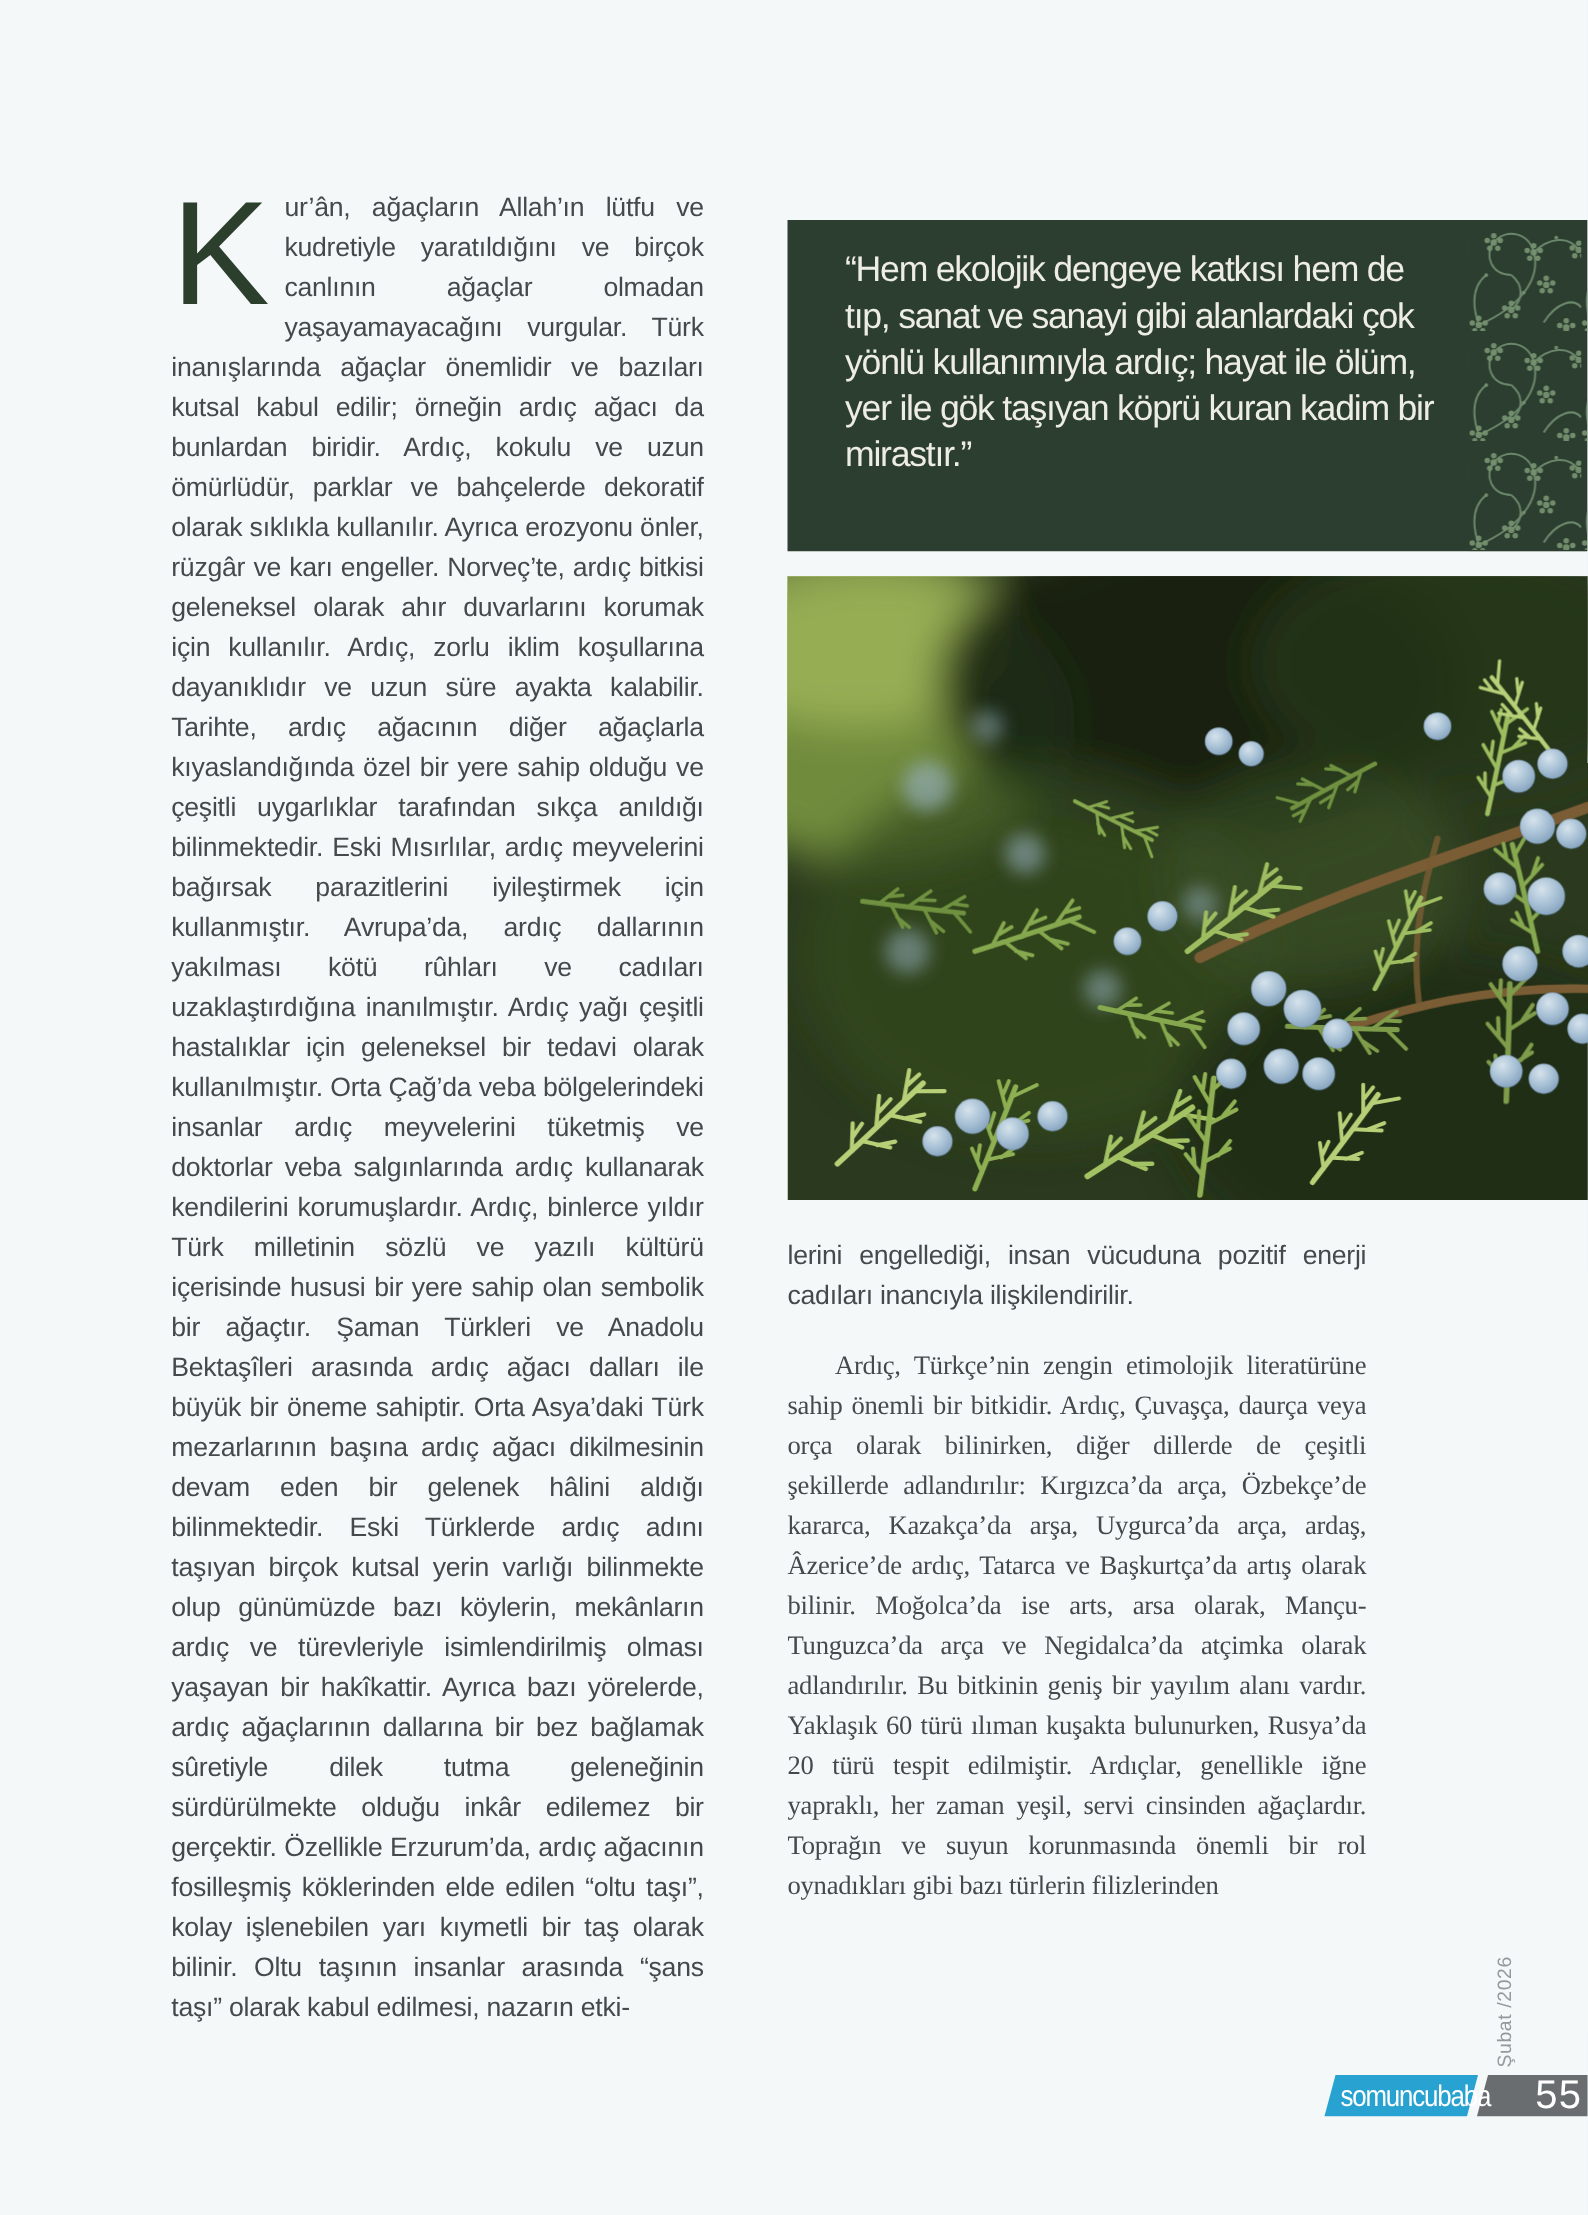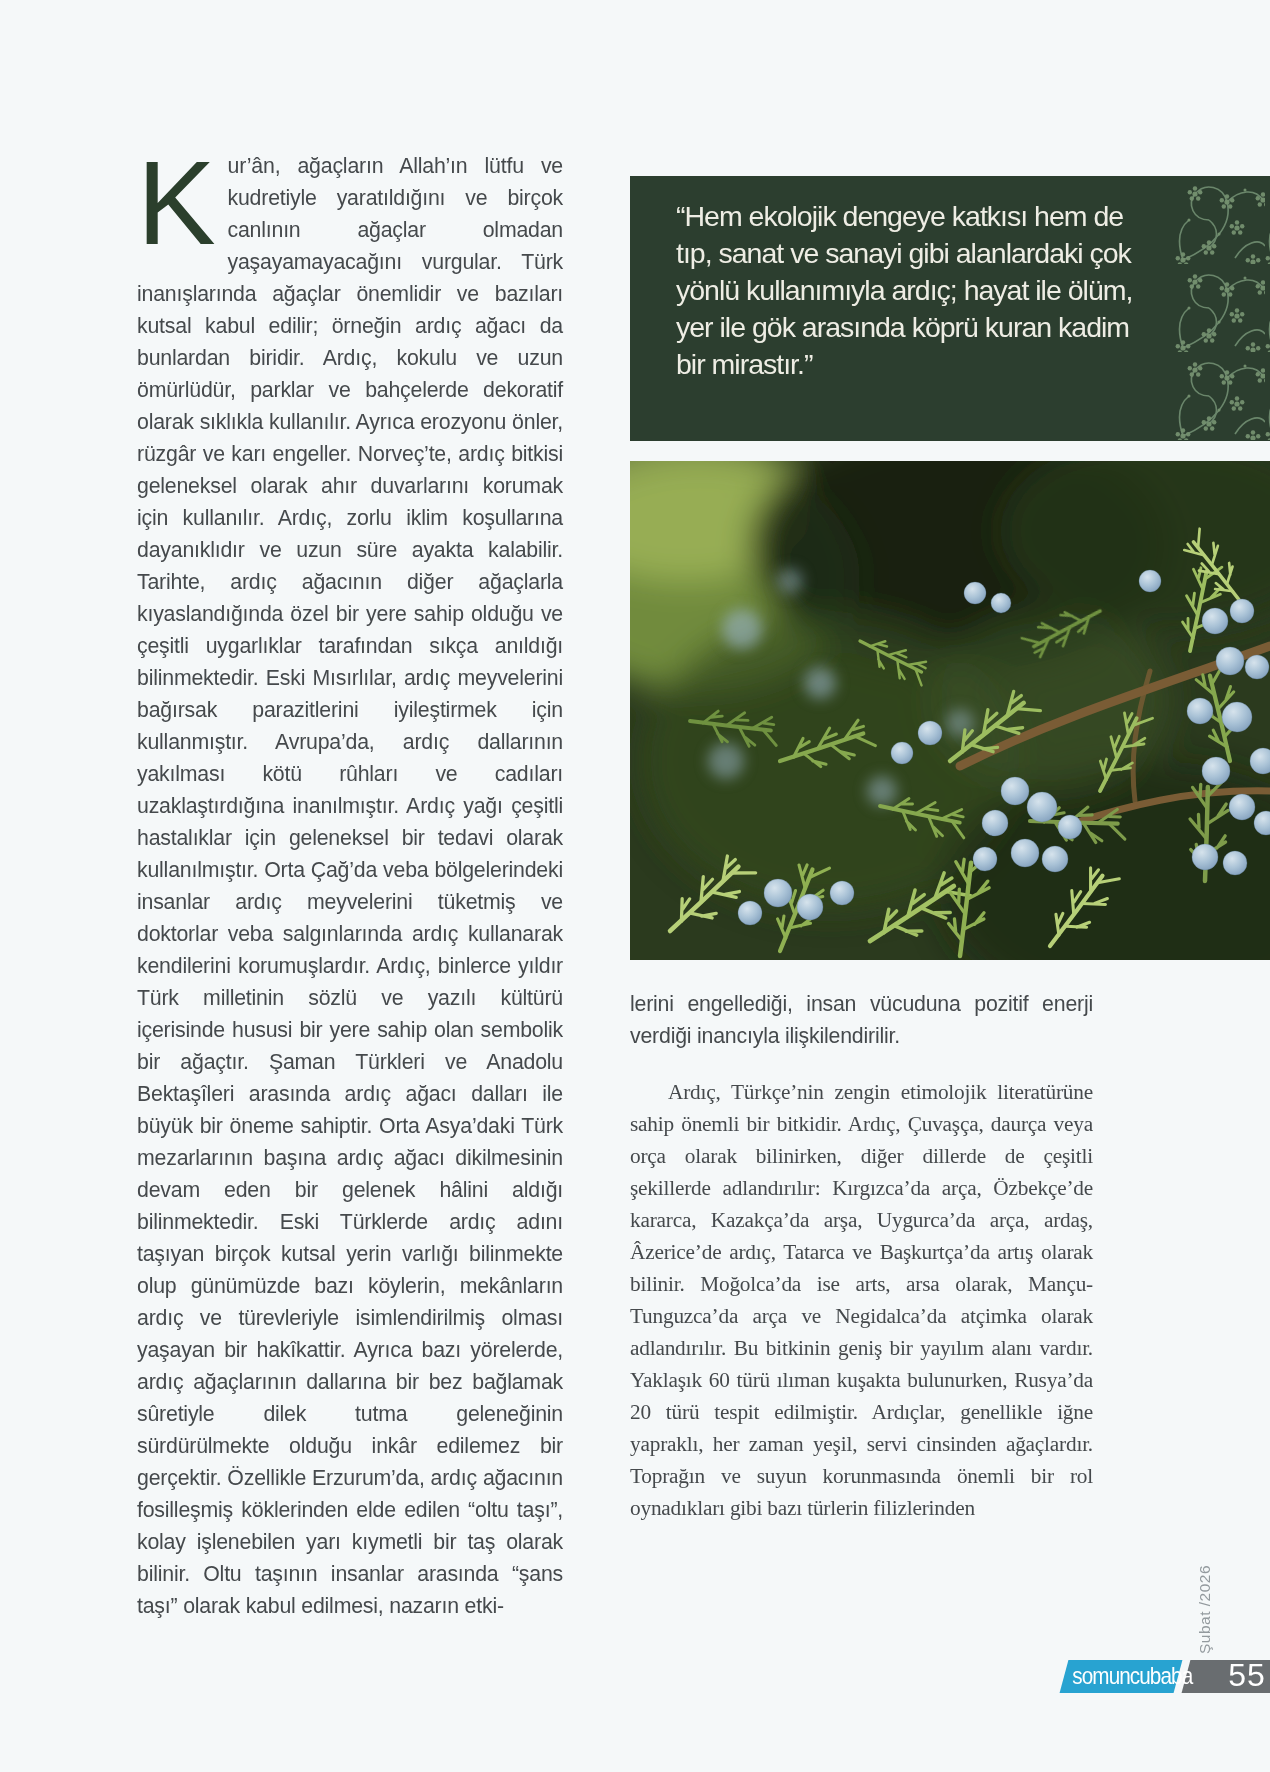--- a/index.html
+++ b/index.html
@@ -70,21 +70,21 @@
 </head>
 <body>
 
 <div id="page">
 
   <div id="left-col" class="bodytext">
     <span class="dropcap">K</span><span>ur’ân, ağaçların Allah’ın lütfu ve kudretiyle yaratıldığını ve birçok canlının ağaçlar olmadan yaşayamayacağını vurgular. Türk inanışlarında ağaçlar önemlidir ve bazıları kutsal kabul edilir; örneğin ardıç ağacı da bunlardan biridir. Ardıç, kokulu ve uzun ömürlüdür, parklar ve bahçelerde dekoratif olarak sıklıkla kullanılır. Ayrıca erozyonu önler, rüzgâr ve karı engeller. Norveç’te, ardıç bitkisi geleneksel olarak ahır duvarlarını korumak için kullanılır. Ardıç, zorlu iklim koşullarına dayanıklıdır ve uzun süre ayakta kalabilir. Tarihte, ardıç ağacının diğer ağaçlarla kıyaslandığında özel bir yere sahip olduğu ve çeşitli uygarlıklar tarafından sıkça anıldığı bilinmektedir. Eski Mısırlılar, ardıç meyvelerini bağırsak parazitlerini iyileştirmek için kullanmıştır. Avrupa’da, ardıç dallarının yakılması kötü rûhları ve cadıları uzaklaştırdığına inanılmıştır. Ardıç yağı çeşitli hastalıklar için geleneksel bir tedavi olarak kullanılmıştır. Orta Çağ’da veba bölgelerindeki insanlar ardıç meyvelerini tüketmiş ve doktorlar veba salgınlarında ardıç kullanarak kendilerini korumuşlardır. Ardıç, binlerce yıldır Türk milletinin sözlü ve yazılı kültürü içerisinde hususi bir yere sahip olan sembolik bir ağaçtır. Şaman Türkleri ve Anadolu Bektaşîleri arasında ardıç ağacı dalları ile büyük bir öneme sahiptir. Orta Asya’daki Türk mezarlarının başına ardıç ağacı dikilmesinin devam eden bir gelenek hâlini aldığı bilinmektedir. Eski Türklerde ardıç adını taşıyan birçok kutsal yerin varlığı bilinmekte olup günümüzde bazı köylerin, mekânların ardıç ve türevleriyle isimlendirilmiş olması yaşayan bir hakîkattir.  Ayrıca bazı yörelerde, ardıç ağaçlarının dallarına bir bez bağlamak sûretiyle dilek tutma geleneğinin sürdürülmekte olduğu inkâr edilemez bir gerçektir. Özellikle Erzurum’da, ardıç ağacının fosilleşmiş köklerinden elde edilen “oltu taşı”, kolay işlenebilen yarı kıymetli bir taş olarak bilinir. Oltu taşının insanlar arasında “şans taşı” olarak kabul edilmesi, nazarın etki-</span>
   </div>
 
   <div id="quote-box">
-    <div id="quote-text">“Hem ekolojik dengeye katkısı hem de tıp, sanat ve sanayi gibi alanlardaki çok yönlü kullanımıyla ardıç; hayat ile ölüm, yer ile gök arasında köprü kuran kadim bir mirastır.”</div>
+    <div id="quote-text">“Hem ekolojik dengeye katkısı hem de tıp, sanat ve sanayi gibi alanlardaki çok yönlü kullanımıyla ardıç; hayat ile ölüm, yer ile gök taşıyan köprü kuran kadim bir mirastır.”</div>
     <div id="quote-pattern">
       <svg width="95" height="265" viewBox="0 0 95 265" xmlns="http://www.w3.org/2000/svg">
         <defs>
           <g id="flower" fill="#74906f">
             <circle cx="0" cy="0" r="2.6"></circle>
             <circle cx="0" cy="-5.5" r="2.2"></circle>
               <circle cx="5.2" cy="-1.7" r="2.2"></circle>
             <circle cx="3.2" cy="4.5" r="2.2"></circle>
               <circle cx="-3.2" cy="4.5" r="2.2"></circle>
             <circle cx="-5.2" cy="-1.7" r="2.2"></circle>
@@ -215,21 +215,21 @@
           <circle cx="120" cy="452" r="12"></circle>
         <circle cx="212" cy="432" r="12"></circle>
           <circle cx="345" cy="132" r="11"></circle>
         <circle cx="371" cy="142" r="10"></circle>
           <circle cx="520" cy="120" r="11"></circle>
       </g>
     </svg>
   </div>
 
   <div id="right-col" class="bodytext">
-    <p>lerini engellediği, insan vücuduna pozitif enerji verdiği inancıyla ilişkilendirilir.</p>
+    <p>lerini engellediği, insan vücuduna pozitif enerji cadıları inancıyla ilişkilendirilir.</p>
     <p>Ardıç, Türkçe’nin zengin etimolojik literatürüne sahip önemli bir bitkidir. Ardıç, Çuvaşça, daurça veya orça olarak bilinirken, diğer dillerde de çeşitli şekillerde adlandırılır: Kırgızca’da arça, Özbekçe’de kararca, Kazakça’da arşa, Uygurca’da arça, ardaş, Âzerice’de ardıç, Tatarca ve Başkurtça’da artış olarak bilinir. Moğolca’da ise arts, arsa olarak, Mançu-Tunguzca’da arça ve Negidalca’da atçimka olarak adlandırılır. Bu bitkinin geniş bir yayılım alanı vardır. Yaklaşık 60 türü ılıman kuşakta bulunurken, Rusya’da 20 türü tespit edilmiştir. Ardıçlar, genellikle iğne yapraklı, her zaman yeşil, servi cinsinden ağaçlardır. Toprağın ve suyun korunmasında önemli bir rol oynadıkları gibi bazı türlerin filizlerinden</p>
   </div>
 
   <div id="footer-date">Şubat /2026</div>
 
   <div id="brand-band">
     <div class="teal-shape"></div>
     <div class="gray-shape"></div>
     <span class="brand-label">somuncubaba</span>
     <span class="page-number">55</span>

